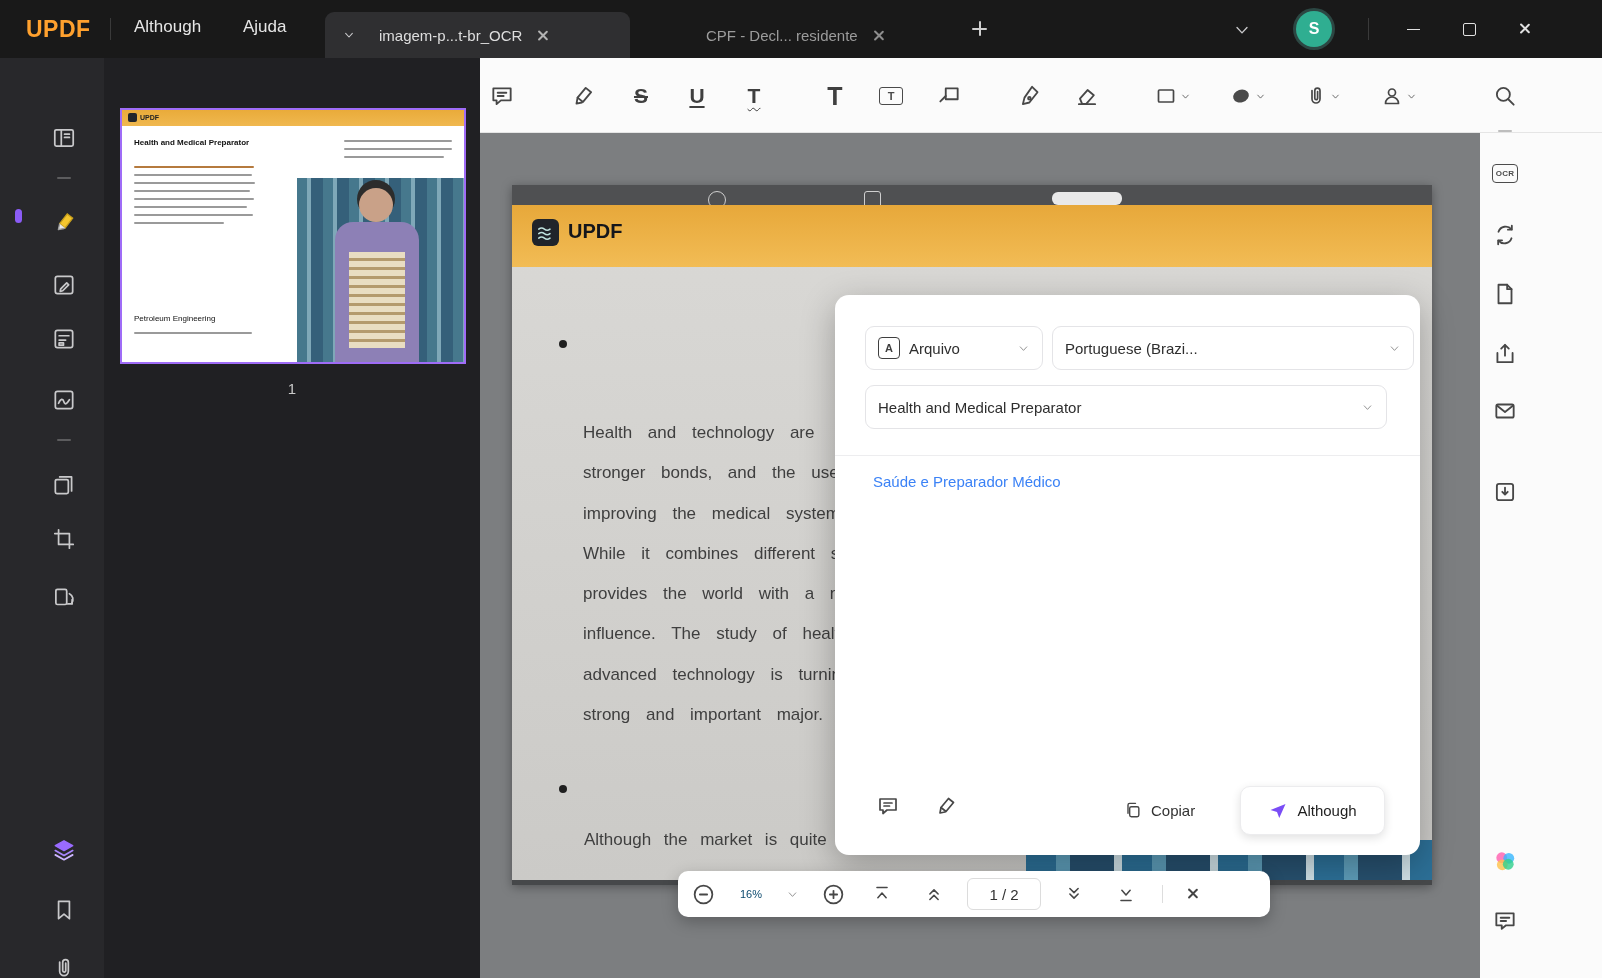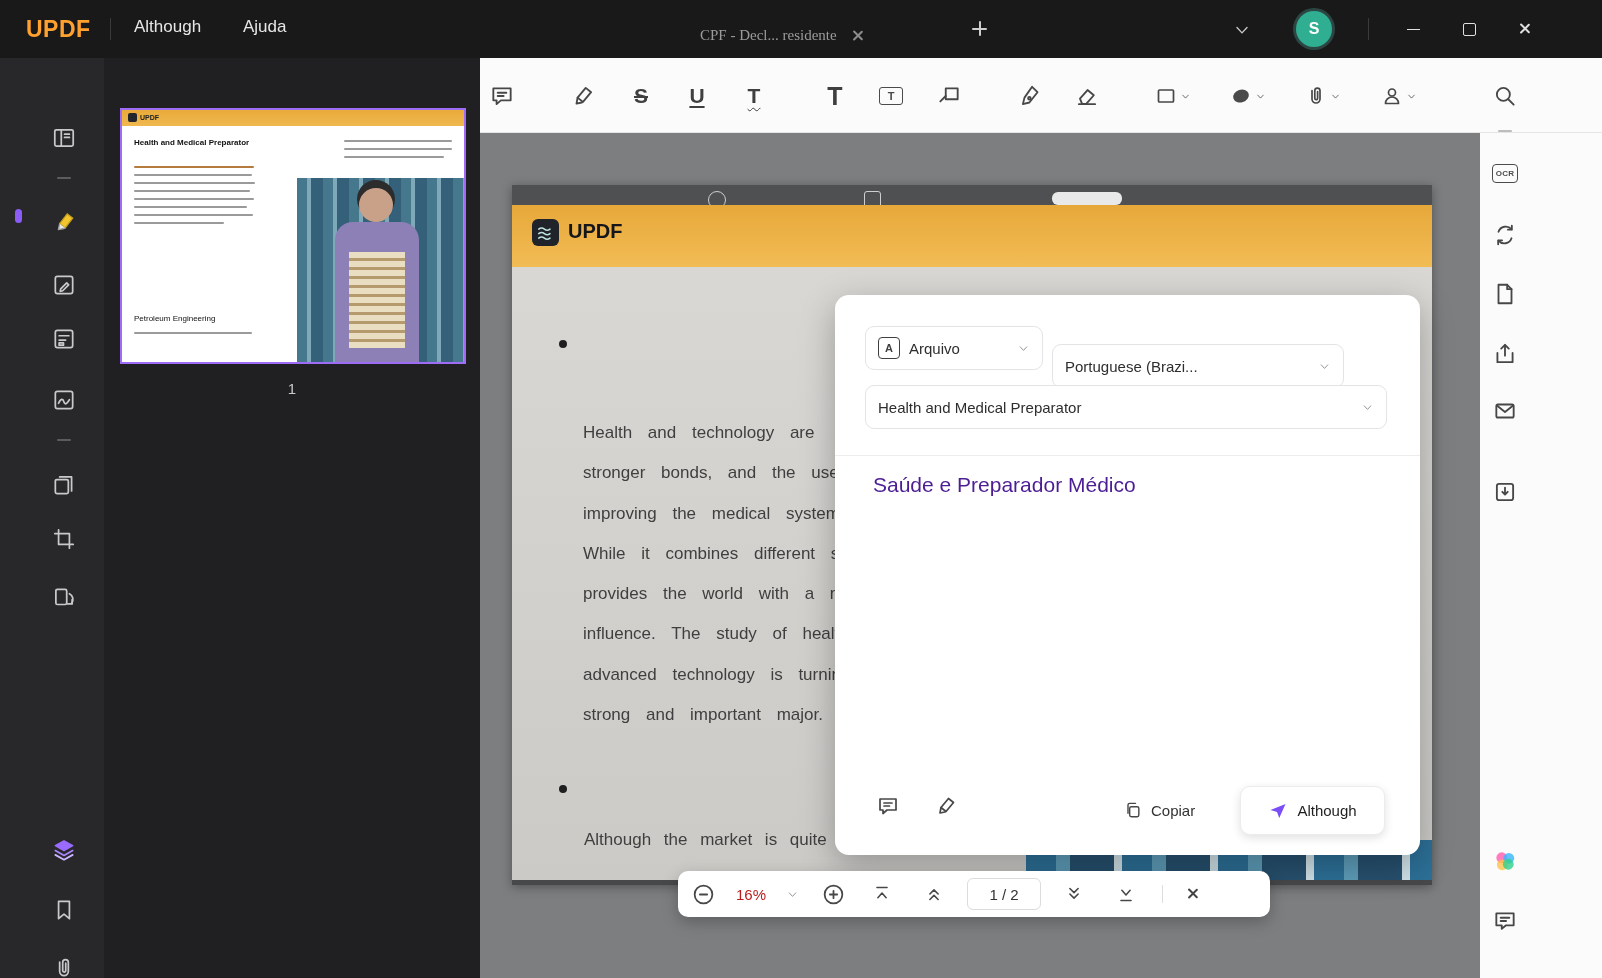--- a/index.html
+++ b/index.html
@@ -67,45 +67,52 @@
   .paraline{height:40.3px;line-height:40.3px;font-size:17px;color:#3f3f3f;word-spacing:11px;white-space:nowrap;}
   .h2txt{font-size:27px;font-weight:bold;color:#1b1b1b;white-space:nowrap;}
   .closing{font-size:17px;color:#3f3f3f;word-spacing:8px;white-space:nowrap;}
   .photostrip{position:absolute;right:0;top:655px;width:406px;height:45px;background:repeating-linear-gradient(90deg,#2c6f96 0 30px,#5d9cb8 30px 44px,#27506e 44px 88px,#cfe0e6 88px 96px);}
   
   .popup{left:835px;top:295px;width:585px;height:560px;background:#fff;border-radius:14px;box-shadow:0 10px 34px rgba(0,0,0,.28);z-index:20;}
   .dd{position:absolute;height:44px;border:1px solid #e4e4e7;border-radius:9px;background:#fff;display:flex;align-items:center;box-sizing:border-box;padding:0 12px;}
   .ddlabel{font-size:15px;color:#2e2e2e;white-space:nowrap;overflow:hidden;flex:1;}
   .transbadge{width:20px;height:20px;border:1.7px solid #3f3f3f;border-radius:4px;display:flex;align-items:center;justify-content:center;font-size:11px;font-weight:bold;color:#3f3f3f;margin-right:9px;flex:none;}
   .popdiv{position:absolute;left:0;top:160px;width:100%;height:1px;background:#ededef;}
-  .result{position:absolute;left:38px;top:178px;font-size:21px;color:#4c1d95;}
+  .result{position:absolute;left:38px;top:178px;font-size:15px;color:#3b82f6;}
   .popic{position:absolute;width:26px;height:26px;display:flex;align-items:center;justify-content:center;}
   .copybtn{position:absolute;left:288px;top:497px;height:36px;display:flex;align-items:center;color:#333;font-size:15px;}
   .regenbtn{position:absolute;left:405px;top:491px;width:143px;height:47px;background:#fff;border:1px solid #ececee;border-radius:10px;box-shadow:0 3px 10px rgba(0,0,0,.12);display:flex;align-items:center;justify-content:center;font-size:15px;color:#1e1e1e;}
   
   .zoombar{left:678px;top:871px;width:592px;height:46px;background:#fff;border-radius:10px;box-shadow:0 5px 16px rgba(0,0,0,.25);z-index:30;display:flex;align-items:center;}
   .zitem{display:flex;align-items:center;justify-content:center;height:46px;color:#454545;}
-  .zoomval{font-size:15px;color:#b91c1c;width:46px;text-align:center;}
+  .zoomval{font-size:11px;color:#0c4a6e;width:46px;text-align:center;}
   .pagebox{width:72px;height:30px;border:1px solid #dcdcdc;border-radius:6px;display:flex;align-items:center;justify-content:center;font-size:15px;color:#333;}
   .zdiv{width:1px;height:18px;background:#ddd;margin:0 10px;}
 </style>
 </head>
 <body>
 
 <div id="app">
 
   <div class="abs titlebar">
     <div class="abs logo">UPDF</div>
     <div class="abs tdiv" style="left:110px;"></div>
     <div class="abs menuitem" style="left:134px;">Although</div>
     <div class="abs menuitem" style="left:243px;">Ajuda</div>
 
+    <div class="abs tab active" style="left:325px;width:305px;padding:0 16px;box-sizing:border-box;">
+      <svg class="iw" width="16" height="16" viewBox="0 0 24 24">
+          <path d="M7 9.5 l5 5.5 5-5.5"></path>
+        </svg>
+      <span class="tablabel" style="margin-left:22px;">imagem-p...t-br_OCR</span>
+      <span class="tabclose xicon" style="color:#b3b3b3;"></span>
+    </div>
 
     <div class="abs tab inactive" style="left:660px;width:290px;padding:0 16px;box-sizing:border-box;">
-      <span class="tablabel" style="margin-left:24px;font-family:Liberation Serif, serif;">CPF - Decl... residente</span>
+      <span class="tablabel" style="margin-left:30px;">CPF - Decl... residente</span>
       <span class="tabclose xicon" style="color:#8d8d8d;"></span>
     </div>
 
     <div class="abs" style="left:972px;top:21px;color:#cfcfcf;"><span class="plusicon"></span></div>
 
     <div class="abs" style="left:1232px;top:20px;">
       <svg class="iw" width="20" height="20" viewBox="0 0 24 24">
           <path d="M6 9 l6 6.5 6-6.5"></path>
         </svg>
     </div>
@@ -417,21 +424,21 @@
   </div>
 
   <div class="abs popup">
     <div class="dd" style="left:30px;top:31px;width:178px;">
       <span class="transbadge">A</span>
       <span class="ddlabel">Arquivo</span>
       <svg class="ib" width="13" height="13" viewBox="0 0 24 24" style="stroke:#8a8a8a;">
           <path d="M6 9 l6 6.5 6-6.5"></path>
         </svg>
     </div>
-    <div class="dd" style="left:217px;top:49px;width:292px;">
+    <div class="dd" style="left:217px;top:31px;width:362px;">
       <span class="ddlabel">Portuguese (Brazi...</span>
       <svg class="ib" width="13" height="13" viewBox="0 0 24 24" style="stroke:#8a8a8a;">
           <path d="M6 9 l6 6.5 6-6.5"></path>
         </svg>
     </div>
     <div class="dd" style="left:30px;top:90px;width:522px;">
       <span class="ddlabel">Health and Medical Preparator</span>
       <svg class="ib" width="13" height="13" viewBox="0 0 24 24" style="stroke:#8a8a8a;">
           <path d="M6 9 l6 6.5 6-6.5"></path>
         </svg>

